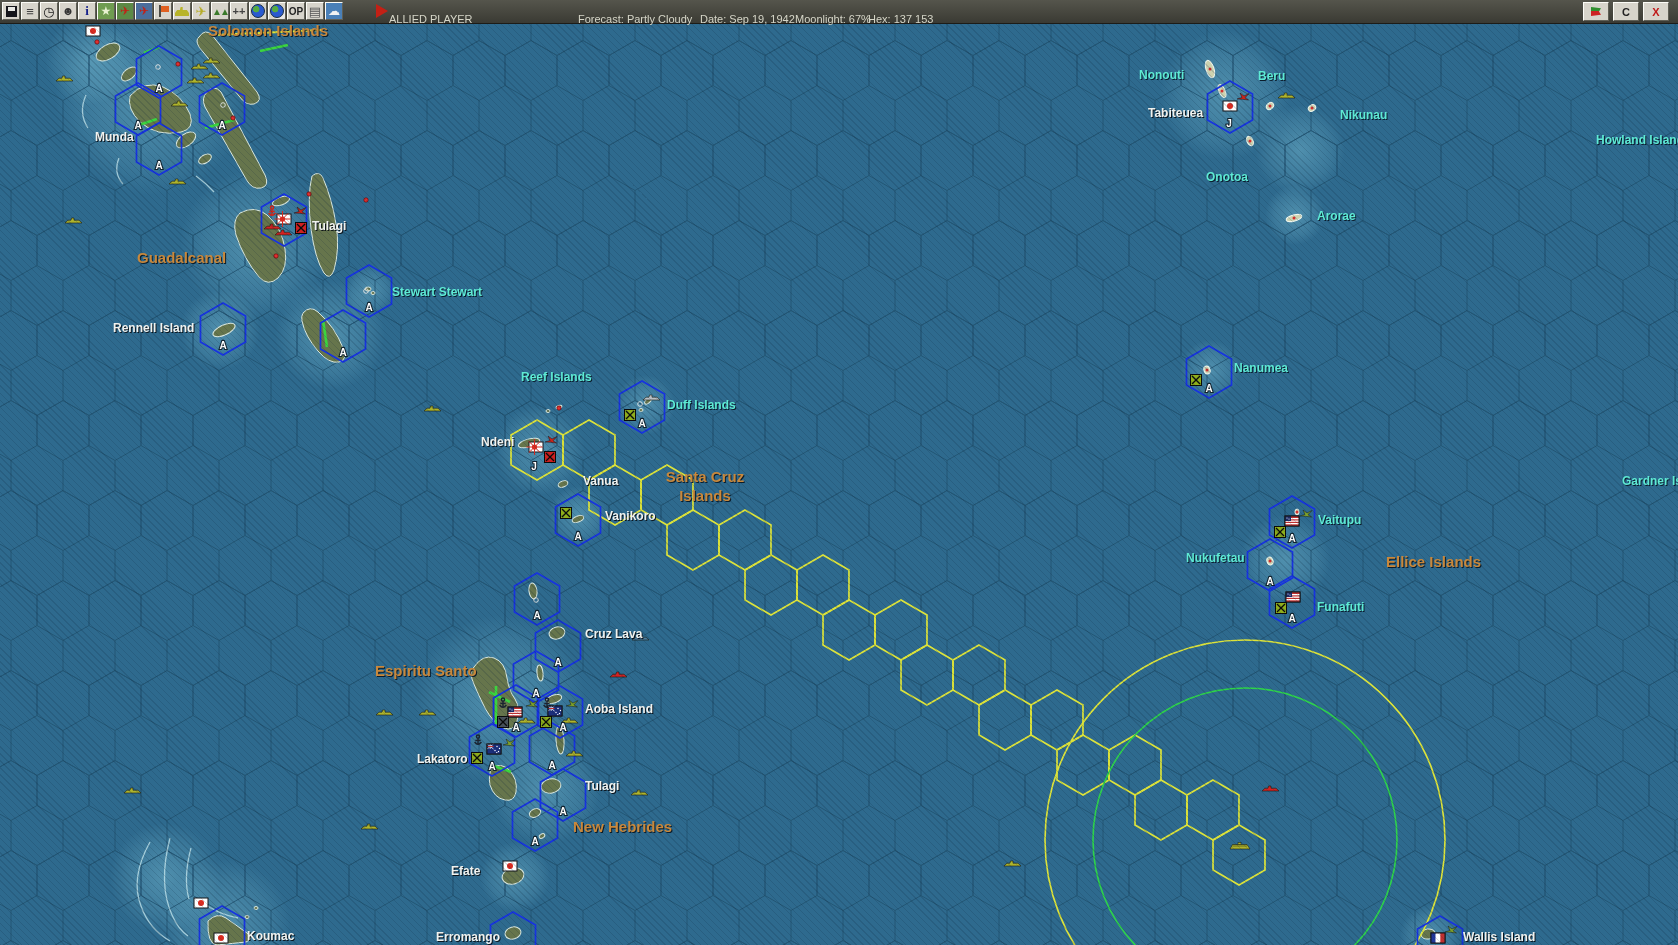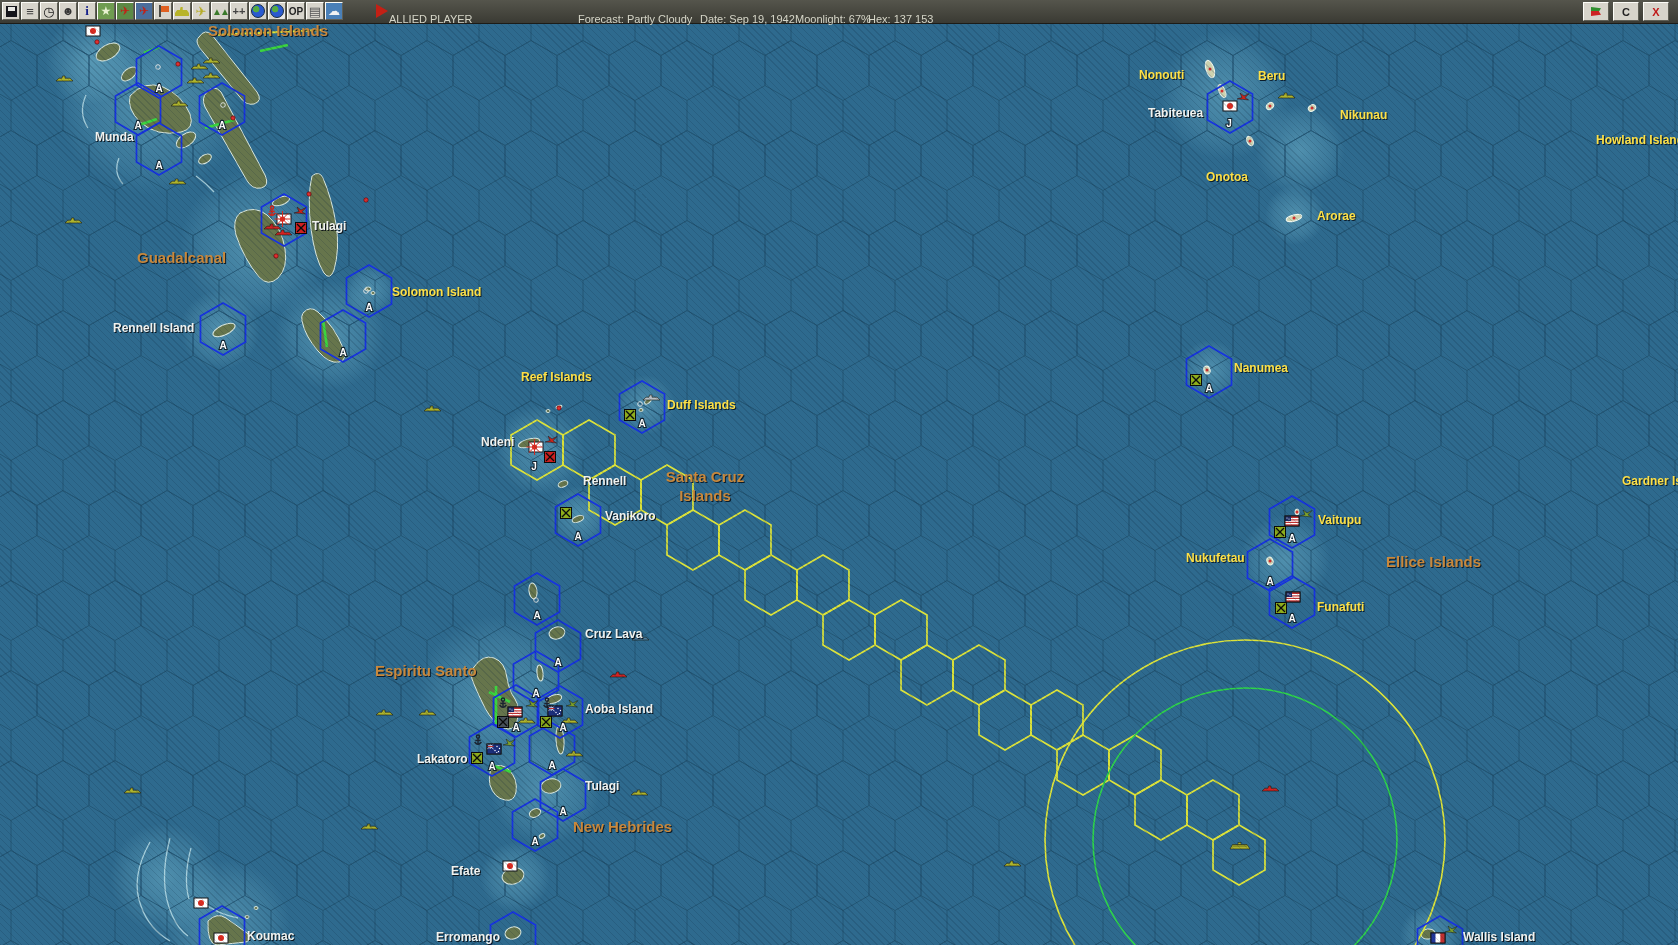--- a/index.html
+++ b/index.html
@@ -49,21 +49,21 @@
   .wf{width:10px;height:9px;background:linear-gradient(180deg,#2f8f2f 0 50%,#cc2222 50% 100%);
       clip-path:polygon(0 0,100% 15%,80% 50%,100% 85%,0 100%,0 0);}
 
   
   #map{position:absolute;top:0;left:0;z-index:1;}
   #hatch{position:absolute;top:23px;left:0;width:1678px;height:922px;z-index:5;pointer-events:none;
          background:repeating-linear-gradient(45deg,rgba(8,30,52,.15) 0 1px,transparent 1px 5px);}
   #labels{position:absolute;top:0;left:0;width:1678px;height:945px;z-index:10;pointer-events:none;}
   #labels div{position:absolute;white-space:nowrap;transform:translateY(-52%);}
   .lr{color:#c8883c;font-size:15px;font-weight:bold;text-shadow:1px 1px 0 rgba(8,24,38,.95);}
-  .ls{color:#fde047;font-size:12px;font-weight:bold;text-shadow:1px 1px 0 rgba(8,24,38,.95);}
+  .ls{color:#5eead4;font-size:12px;font-weight:bold;text-shadow:1px 1px 0 rgba(8,24,38,.95);}
   .lp{color:#f0f2ef;font-size:12px;font-weight:bold;text-shadow:1px 1px 0 rgba(10,16,22,.95);}
   .mid{transform:translate(-50%,-52%) !important;}
 </style>
 </head>
 <body>
 
 <svg id="map" width="1678" height="945" viewBox="0 0 1678 945">
   <defs>
     <pattern id="hexpat" width="52" height="90" patternUnits="userSpaceOnUse" patternTransform="translate(11,3)">
       <g fill="none" stroke="#1f516f" stroke-width="1" opacity="0.85">
@@ -554,41 +554,41 @@
 
 <div id="hatch"></div>
 <div id="labels">
     <div class="lr" style="left: 208px; top: 31px;">Solomon Islands</div>
     <div class="lr" style="left: 137px; top: 258px;">Guadalcanal</div>
     <div class="lr mid" style="left: 705px; top: 477px;">Santa Cruz</div>
     <div class="lr mid" style="left: 705px; top: 496px;">Islands</div>
     <div class="lr" style="left: 375px; top: 671px;">Espiritu Santo</div>
     <div class="lr" style="left: 573px; top: 827px;">New Hebrides</div>
     <div class="lr" style="left: 1352px; top: 562px; margin-left: 34px;">Ellice Islands</div>
-    <div class="ls" style="left: 392px; top: 292px;">Solomon Island</div>
+    <div class="ls" style="left: 392px; top: 292px;">Stewart Stewart</div>
     <div class="ls" style="left: 521px; top: 377px;">Reef Islands</div>
     <div class="ls" style="left: 667px; top: 405px;">Duff Islands</div>
     <div class="ls" style="left: 1139px; top: 75px;">Nonouti</div>
     <div class="ls" style="left: 1258px; top: 76px;">Beru</div>
     <div class="ls" style="left: 1340px; top: 115px;">Nikunau</div>
     <div class="ls" style="left: 1206px; top: 177px;">Onotoa</div>
     <div class="ls" style="left: 1317px; top: 216px;">Arorae</div>
     <div class="ls" style="left: 1596px; top: 140px;">Howland Island</div>
     <div class="ls" style="left: 1622px; top: 481px;">Gardner Is</div>
     <div class="ls" style="left: 1234px; top: 368px;">Nanumea</div>
     <div class="ls" style="left: 1318px; top: 520px;">Vaitupu</div>
     <div class="ls" style="left: 1186px; top: 558px;">Nukufetau</div>
     <div class="ls" style="left: 1317px; top: 607px;">Funafuti</div>
     <div class="lp" style="left: 1463px; top: 937px;">Wallis Island</div>
     <div class="lp" style="left: 95px; top: 137px;">Munda</div>
     <div class="lp" style="left: 312px; top: 226px;">Tulagi</div>
     <div class="lp" style="left: 113px; top: 328px;">Rennell Island</div>
     <div class="lp" style="left: 1148px; top: 113px;">Tabiteuea</div>
     <div class="lp" style="left: 481px; top: 442px;">Ndeni</div>
-    <div class="lp" style="left: 583px; top: 481px;">Rennell</div>
+    <div class="lp" style="left: 583px; top: 481px;">Vanua</div>
     <div class="lp" style="left: 605px; top: 516px;">Vanikoro</div>
     <div class="lp" style="left: 585px; top: 634px;">Cruz Lava</div>
     <div class="lp" style="left: 585px; top: 709px;">Aoba Island</div>
     <div class="lp" style="left: 417px; top: 759px;">Lakatoro</div>
     <div class="lp" style="left: 585px; top: 786px;">Tulagi</div>
     <div class="lp" style="left: 451px; top: 871px;">Efate</div>
     <div class="lp" style="left: 247px; top: 936px;">Koumac</div>
     <div class="lp" style="left: 436px; top: 937px;">Erromango</div>
   </div>
 

